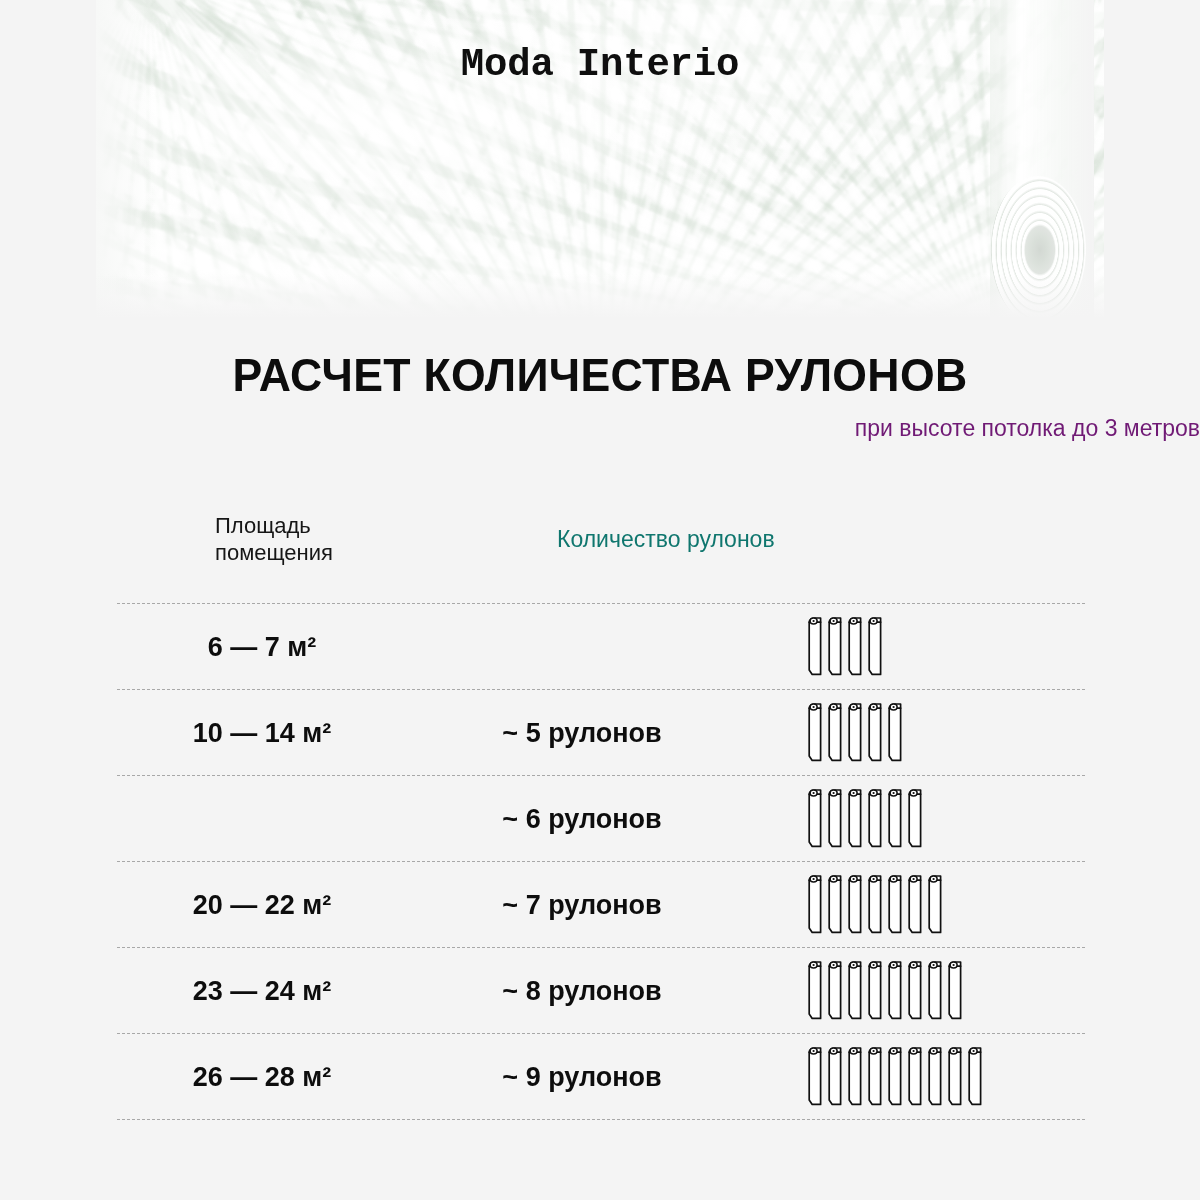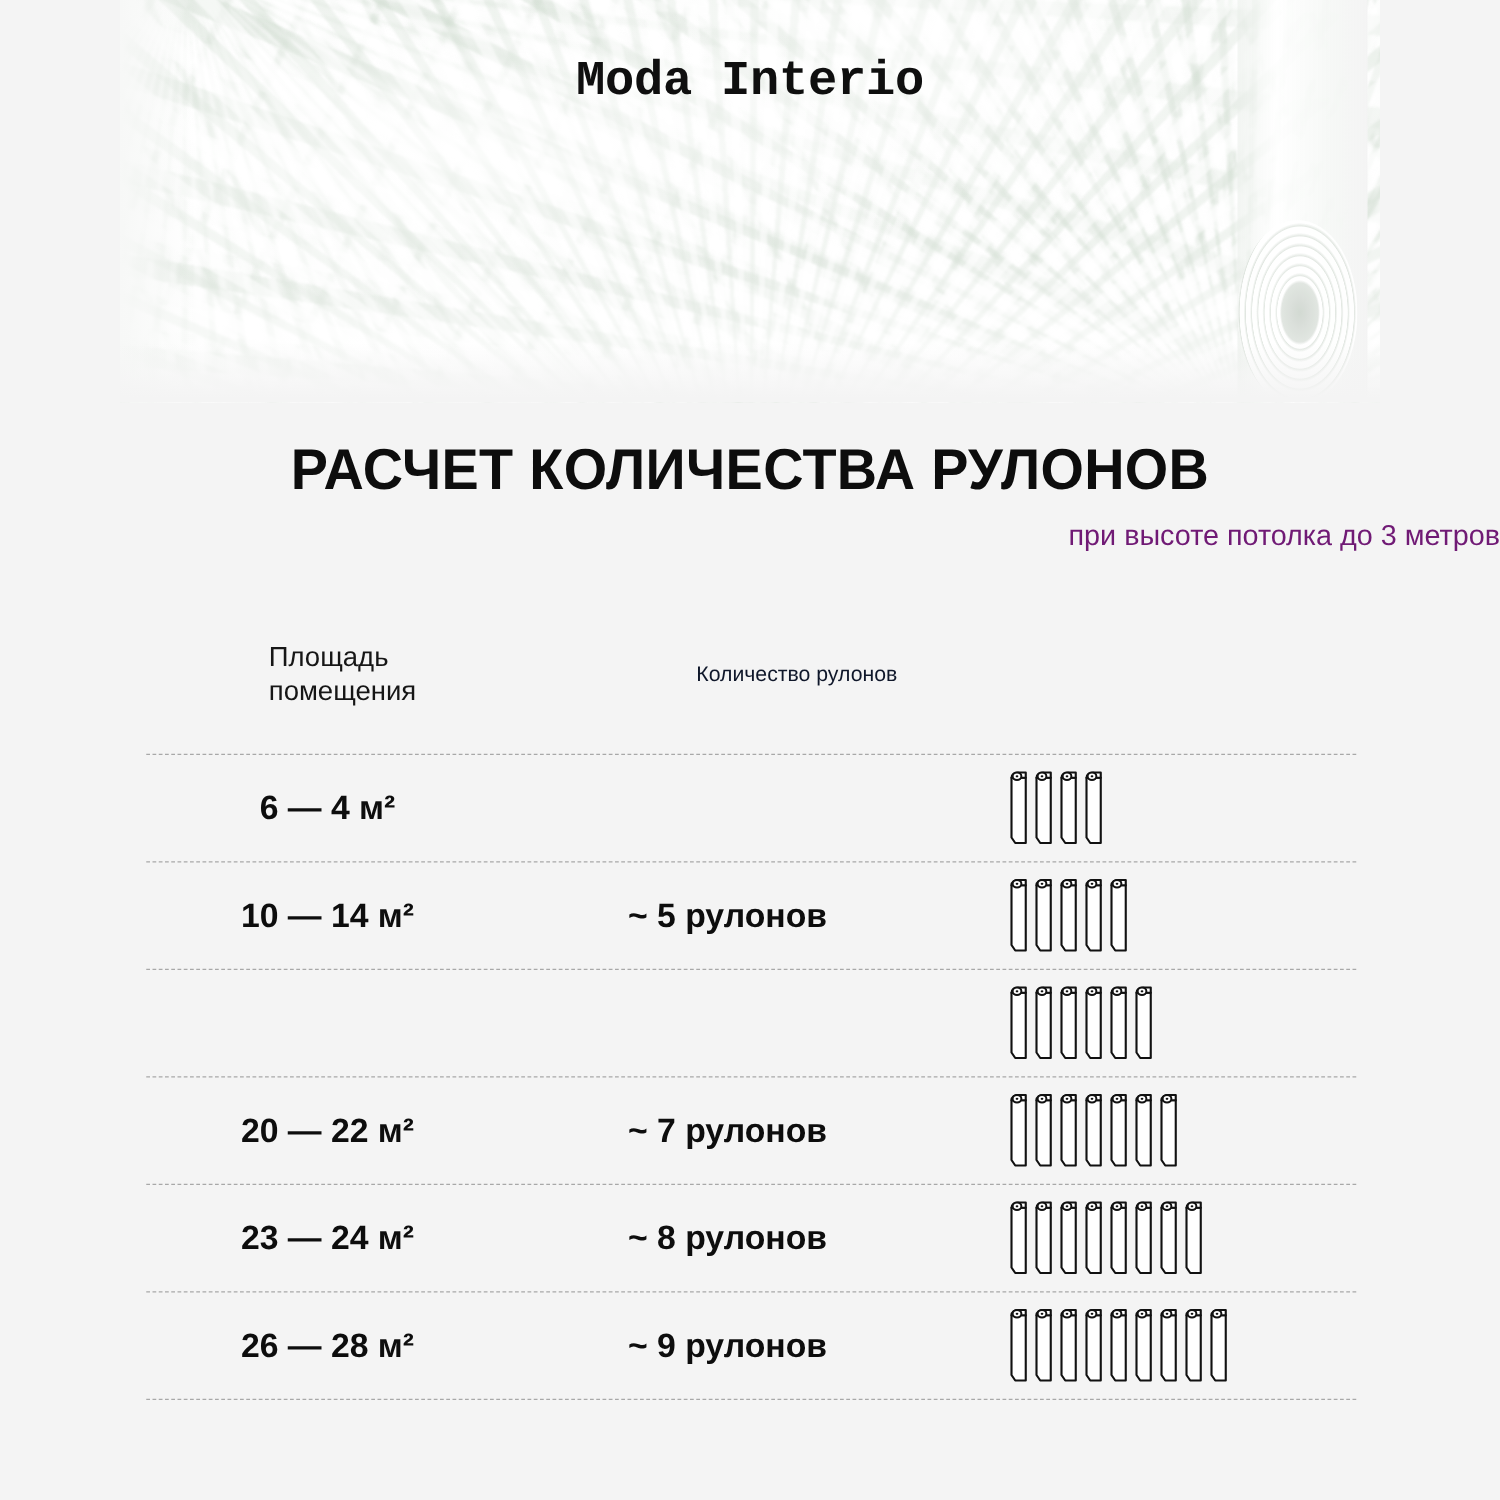--- a/index.html
+++ b/index.html
@@ -207,23 +207,23 @@
     top: 12px;
     font-size: 22px;
     line-height: 27px;
     color: #161616;
     white-space: pre-line;
   }
   .th-rolls {
     position: absolute;
     left: 440px;
     top: 26px;
-    font-size: 17px;
+    font-size: 23px;
     line-height: 27px;
-    color: #0f172a;
+    color: #0f766e;
   }
 
   .sep {
     height: 0;
     border-top: 1px dashed #a8a8a8;
   }
 
   .row {
     position: relative;
     height: 85px;
@@ -293,21 +293,21 @@
 
 <div class="table">
   <div class="thead">
     <div class="th-area">Площадь
 помещения</div>
     <div class="th-rolls">Количество рулонов</div>
   </div>
   <div id="rows-host">
       <div class="sep"></div>
       <div class="row">
-        <div class="cell-area">6 — 4 м²</div>
+        <div class="cell-area">6 — 7 м²</div>
         <div class="cell-icons">
           <svg class="roll-ico" viewBox="0 0 20 62">
   <path d="M4.2 6.2 L4.2 54 L7.2 58.4 L15.6 58.4 L15.6 6.2 Z" fill="#ffffff" stroke="#111111" stroke-width="1.7" stroke-linejoin="round"></path>
   <path d="M4.2 6.2 C4.2 3.6 6.6 2.0 9.9 2.0 L15.6 2.0 L15.6 6.2 Z" fill="#ffffff" stroke="#111111" stroke-width="1.7" stroke-linejoin="round"></path>
   <ellipse cx="8.6" cy="5.0" rx="3.5" ry="3.0" fill="#ffffff" stroke="#111111" stroke-width="1.6"></ellipse>
   <ellipse cx="8.6" cy="5.0" rx="1.1" ry="0.9" fill="#111111"></ellipse>
 </svg>
           <svg class="roll-ico" viewBox="0 0 20 62">
   <path d="M4.2 6.2 L4.2 54 L7.2 58.4 L15.6 58.4 L15.6 6.2 Z" fill="#ffffff" stroke="#111111" stroke-width="1.7" stroke-linejoin="round"></path>
   <path d="M4.2 6.2 C4.2 3.6 6.6 2.0 9.9 2.0 L15.6 2.0 L15.6 6.2 Z" fill="#ffffff" stroke="#111111" stroke-width="1.7" stroke-linejoin="round"></path>
@@ -360,20 +360,21 @@
           <svg class="roll-ico" viewBox="0 0 20 62">
   <path d="M4.2 6.2 L4.2 54 L7.2 58.4 L15.6 58.4 L15.6 6.2 Z" fill="#ffffff" stroke="#111111" stroke-width="1.7" stroke-linejoin="round"></path>
   <path d="M4.2 6.2 C4.2 3.6 6.6 2.0 9.9 2.0 L15.6 2.0 L15.6 6.2 Z" fill="#ffffff" stroke="#111111" stroke-width="1.7" stroke-linejoin="round"></path>
   <ellipse cx="8.6" cy="5.0" rx="3.5" ry="3.0" fill="#ffffff" stroke="#111111" stroke-width="1.6"></ellipse>
   <ellipse cx="8.6" cy="5.0" rx="1.1" ry="0.9" fill="#111111"></ellipse>
 </svg>
         </div>
       </div>
       <div class="sep"></div>
       <div class="row">
+        <div class="cell-count">~ 6 рулонов</div>
         <div class="cell-icons">
           <svg class="roll-ico" viewBox="0 0 20 62">
   <path d="M4.2 6.2 L4.2 54 L7.2 58.4 L15.6 58.4 L15.6 6.2 Z" fill="#ffffff" stroke="#111111" stroke-width="1.7" stroke-linejoin="round"></path>
   <path d="M4.2 6.2 C4.2 3.6 6.6 2.0 9.9 2.0 L15.6 2.0 L15.6 6.2 Z" fill="#ffffff" stroke="#111111" stroke-width="1.7" stroke-linejoin="round"></path>
   <ellipse cx="8.6" cy="5.0" rx="3.5" ry="3.0" fill="#ffffff" stroke="#111111" stroke-width="1.6"></ellipse>
   <ellipse cx="8.6" cy="5.0" rx="1.1" ry="0.9" fill="#111111"></ellipse>
 </svg>
           <svg class="roll-ico" viewBox="0 0 20 62">
   <path d="M4.2 6.2 L4.2 54 L7.2 58.4 L15.6 58.4 L15.6 6.2 Z" fill="#ffffff" stroke="#111111" stroke-width="1.7" stroke-linejoin="round"></path>
   <path d="M4.2 6.2 C4.2 3.6 6.6 2.0 9.9 2.0 L15.6 2.0 L15.6 6.2 Z" fill="#ffffff" stroke="#111111" stroke-width="1.7" stroke-linejoin="round"></path>

